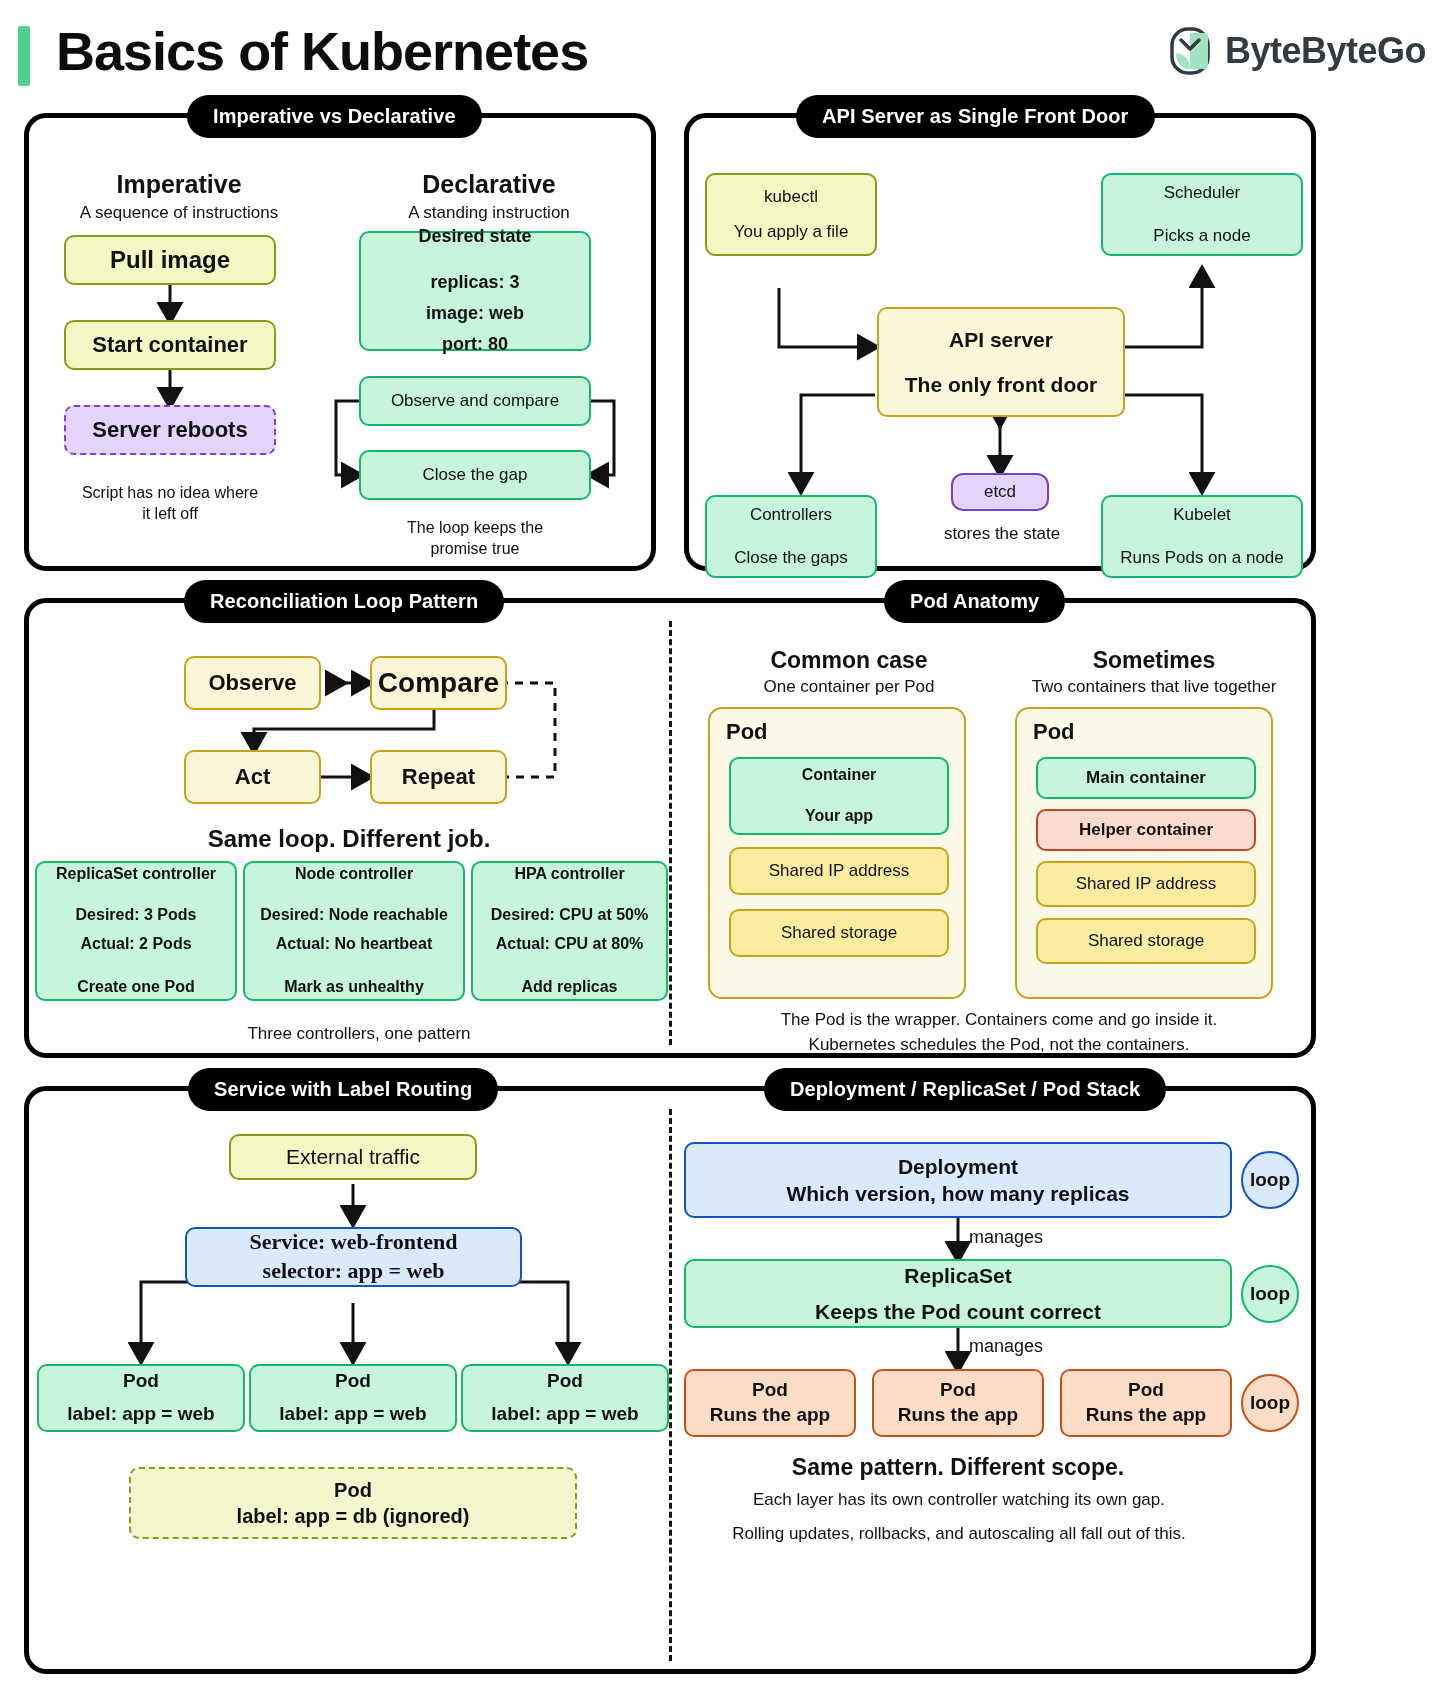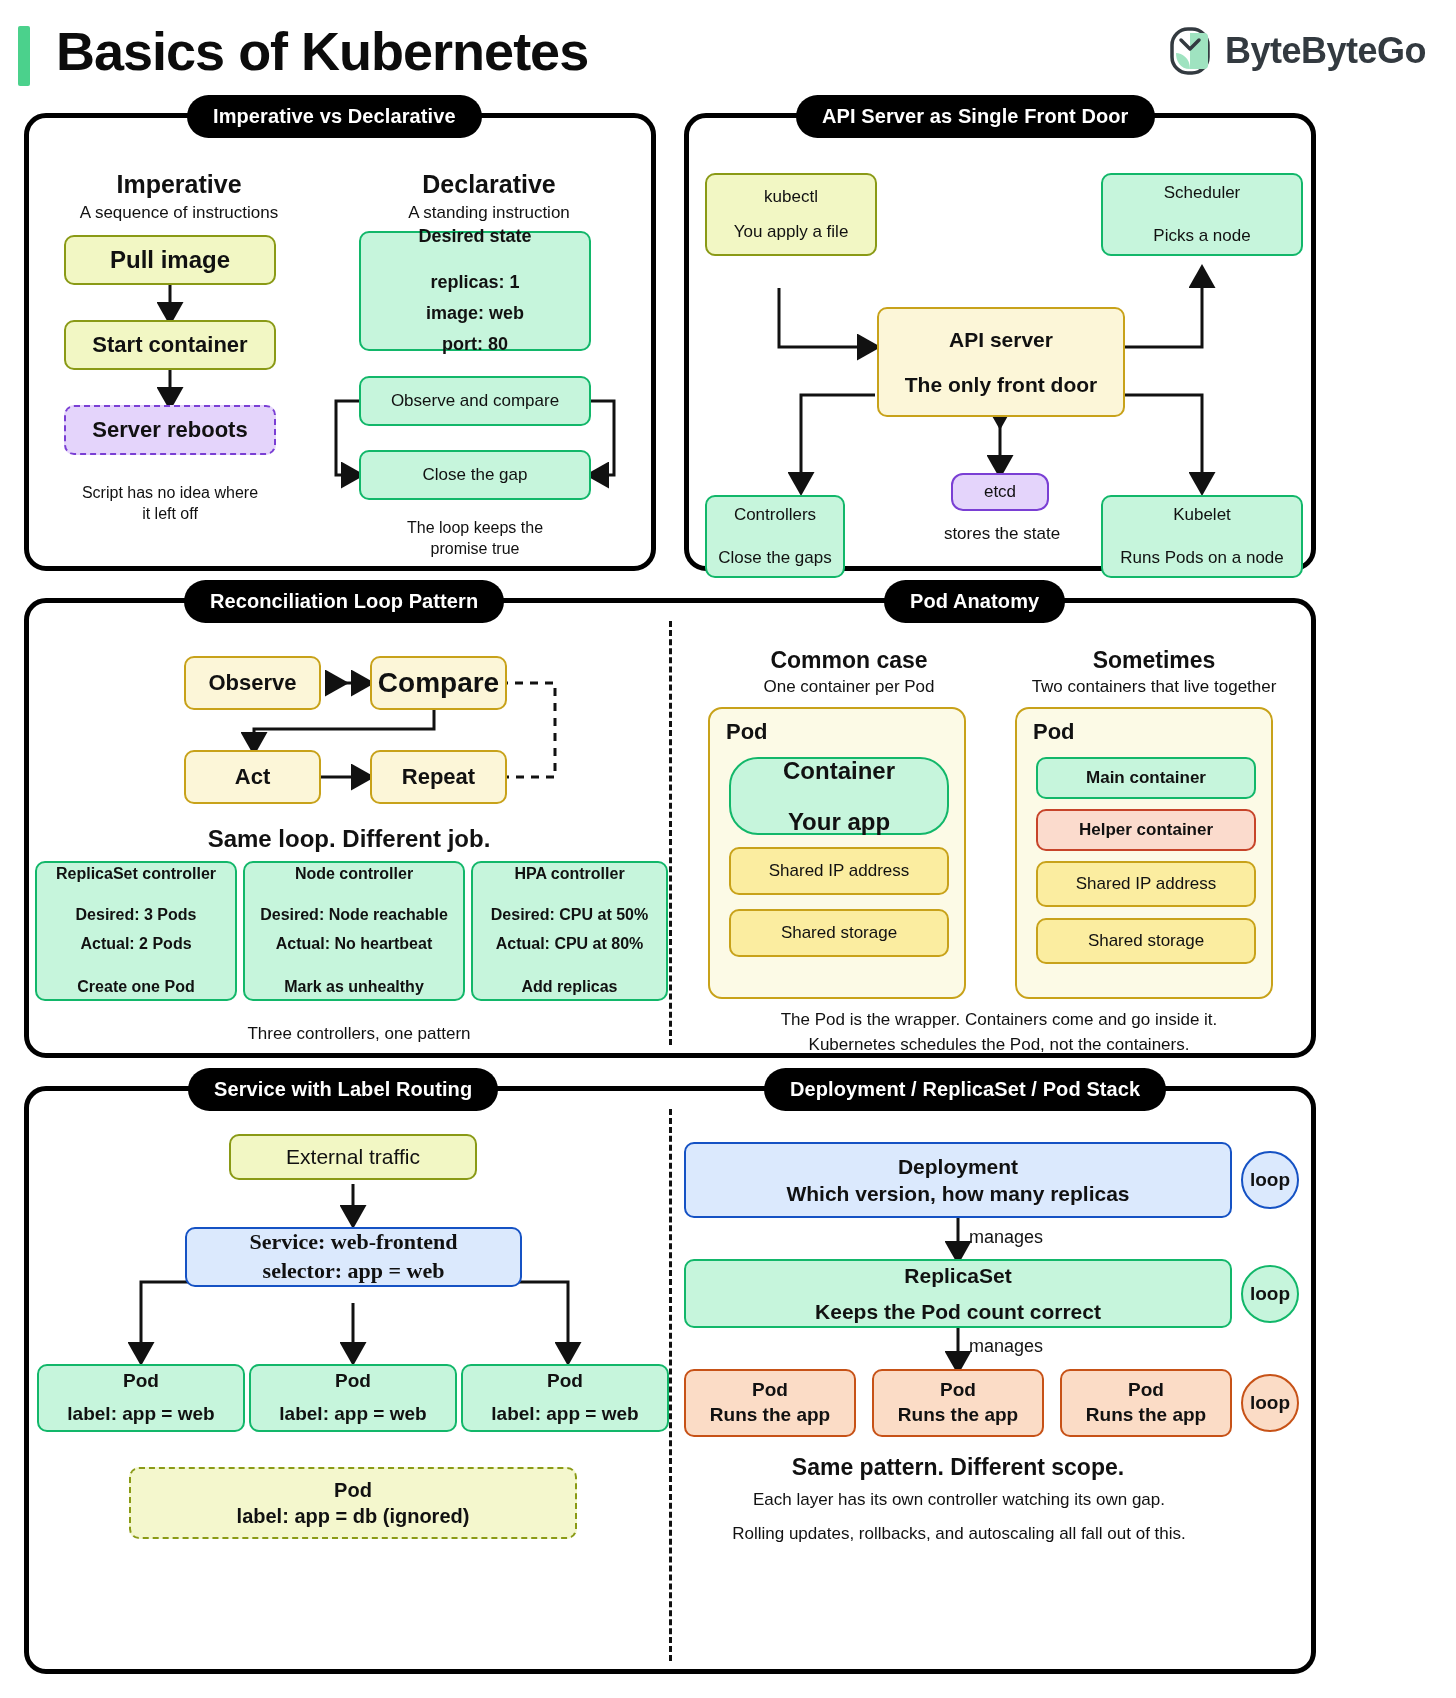--- a/index.html
+++ b/index.html
@@ -149,21 +149,21 @@
   <div class="cap" style="left:15px; top:365px; width:252px;">
     <span>Script has no idea where</span><br>
     <span>it left off</span>
   </div>
 
   <div class="hd" style="left:330px; top:52px; width:260px; font-size:25px;">Declarative</div>
   <div class="cap" style="left:320px; top:84px; width:280px; font-size:17px;">A standing instruction</div>
 
   <div class="bx green" style="left:330px; top:113px; width:232px; height:120px; font-size:18px;">
     <span class="b" style="margin-bottom:14px;">Desired state</span>
-    <span class="b">replicas: 1</span>
+    <span class="b">replicas: 3</span>
     <span class="b">image: web</span>
     <span class="b">port: 80</span>
   </div>
 
   <div class="bx green" style="left:330px; top:332px; width:232px; height:50px; font-size:17px;">
     <span class="n">Close the gap</span>
   </div>
   <div class="bx green" style="left:330px; top:258px; width:232px; height:50px; font-size:17px;">
     <span class="n">Observe and compare</span>
   </div>
@@ -205,21 +205,21 @@
   <div class="bx green" style="left:412px; top:55px; width:202px; height:83px; font-size:17px;">
     <span class="n" style="margin-bottom:12px;">Scheduler</span>
     <span class="n">Picks a node</span>
   </div>
 
   <div class="bx cream" style="left:188px; top:189px; width:248px; height:110px; font-size:21px;">
     <span class="b" style="margin-bottom:18px;">API server</span>
     <span class="b">The only front door</span>
   </div>
 
-  <div class="bx green" style="left:16px; top:377px; width:140px; height:83px; font-size:17px;">
+  <div class="bx green" style="left:16px; top:377px; width:172px; height:83px; font-size:17px;">
     <span class="n" style="margin-bottom:12px;">Controllers</span>
     <span class="n">Close the gaps</span>
   </div>
 
   <div class="bx purple" style="left:262px; top:355px; width:98px; height:38px; font-size:17px; border-radius:12px;">
     <span class="n">etcd</span>
   </div>
   <div class="cap" style="left:238px; top:405px; width:150px; font-size:17px;">stores the state</div>
 
   <div class="bx green" style="left:412px; top:377px; width:202px; height:83px; font-size:17px;">
@@ -290,21 +290,21 @@
   <div class="cap" style="left:20px; top:420px; width:620px; font-size:17px;">Three controllers, one pattern</div>
 
   <div class="hd" style="left:690px; top:44px; width:260px; font-size:23px;">Common case</div>
   <div class="cap" style="left:680px; top:73px; width:280px; font-size:17px;">One container per Pod</div>
 
   <div class="hd" style="left:995px; top:44px; width:260px; font-size:23px;">Sometimes</div>
   <div class="cap" style="left:965px; top:73px; width:320px; font-size:17px;">Two containers that live together</div>
 
   <div class="podwrap" style="position:absolute; left:679px; top:104px; width:258px; height:292px;">
     <div style="position:absolute; left:16px; top:10px; font-size:22px; font-weight:800;">Pod</div>
-    <div class="bx green" style="left:19px; top:48px; width:220px; height:78px; font-size:24px;border-radius:29px;">
+    <div class="bx green" style="left:19px; top:48px; width:220px; height:78px; font-size:16px;">
       <span class="b" style="margin-bottom:12px;">Container</span>
       <span class="b">Your app</span>
     </div>
     <div class="bx butter" style="left:19px; top:138px; width:220px; height:48px; font-size:17px;">
       <span class="n">Shared IP address</span>
     </div>
     <div class="bx butter" style="left:19px; top:200px; width:220px; height:48px; font-size:17px;">
       <span class="n">Shared storage</span>
     </div>
   </div>

